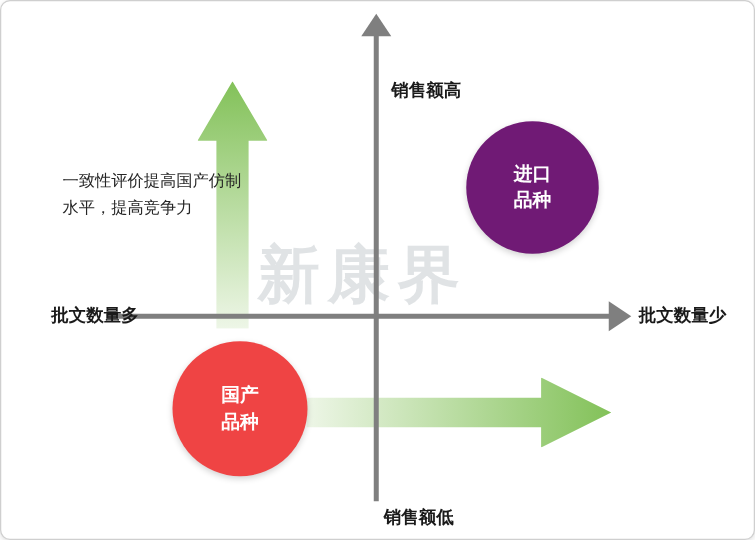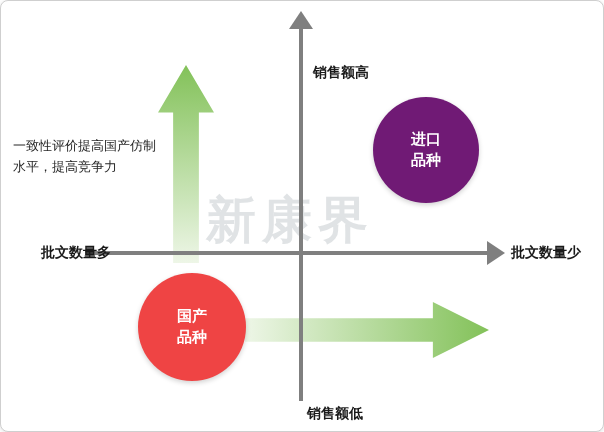--- a/index.html
+++ b/index.html
@@ -43,21 +43,21 @@
   .bubble{
     border-radius:50%;
     display:flex;align-items:center;justify-content:center;
     text-align:center;color:#fff;font-weight:bold;font-size:15px;line-height:21px;
     white-space:pre-line;
     box-shadow:0 2px 5px rgba(0,0,0,0.18);
   }
   .bubble-import{left:372px;top:96px;width:106px;height:106px;background:#701a75;}
   .bubble-domestic{left:137px;top:272px;width:108px;height:108px;background:#ef4444;}
   
-  .annotation{font-size:13px;color:#262626;white-space:pre-line;}
+  .annotation{font-size:13px;color:#262626;white-space:pre-line;margin-left:37px;}
   .ann-left{left:12px;top:134px;width:154px;line-height:21px;}
   .ann-bottom{left:257px;top:276px;width:200px;line-height:20px;}
   
   .watermark{
     left:205px;top:186px;
     font-size:50px;font-weight:bold;letter-spacing:6px;
     color:rgba(178,184,190,0.40);
     white-space:nowrap;
     pointer-events:none;
     text-align:center;

